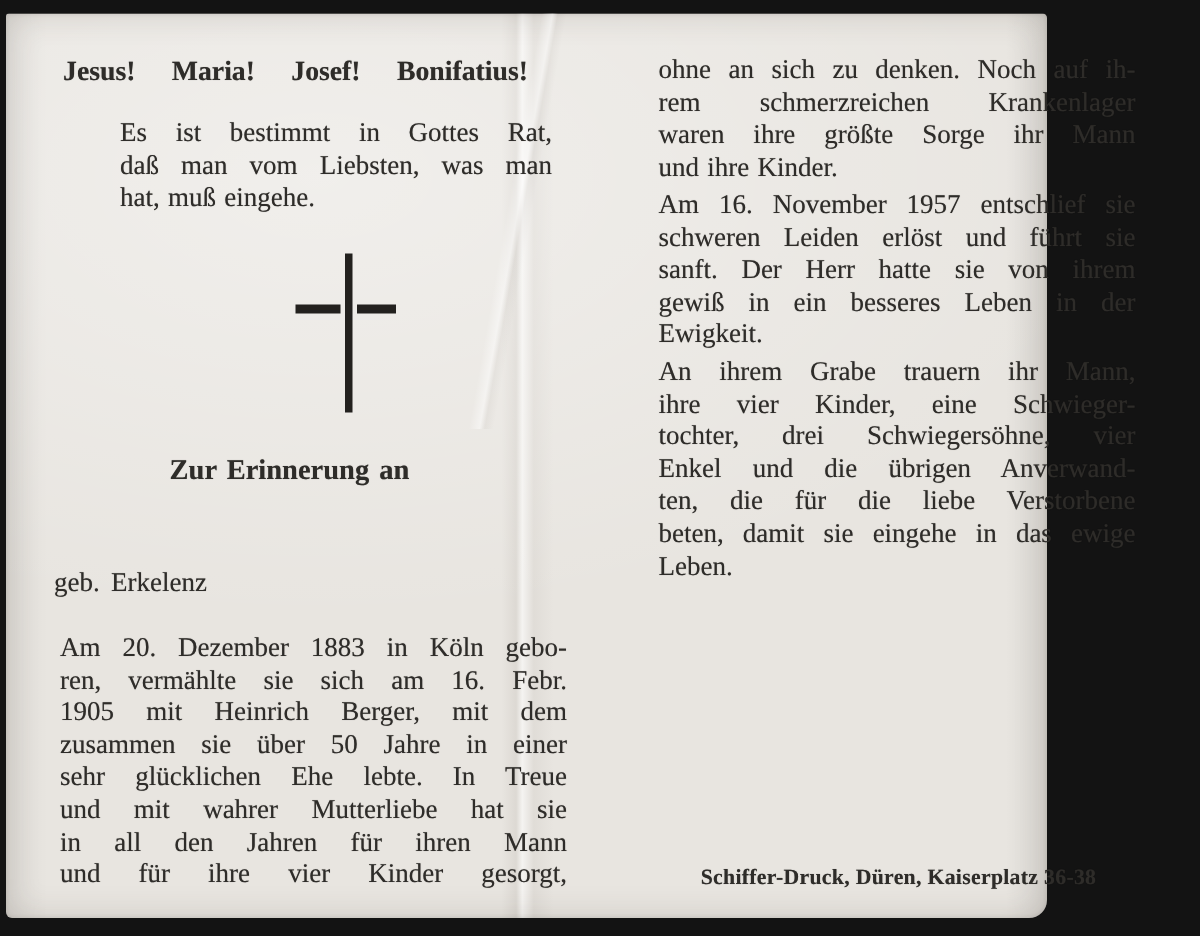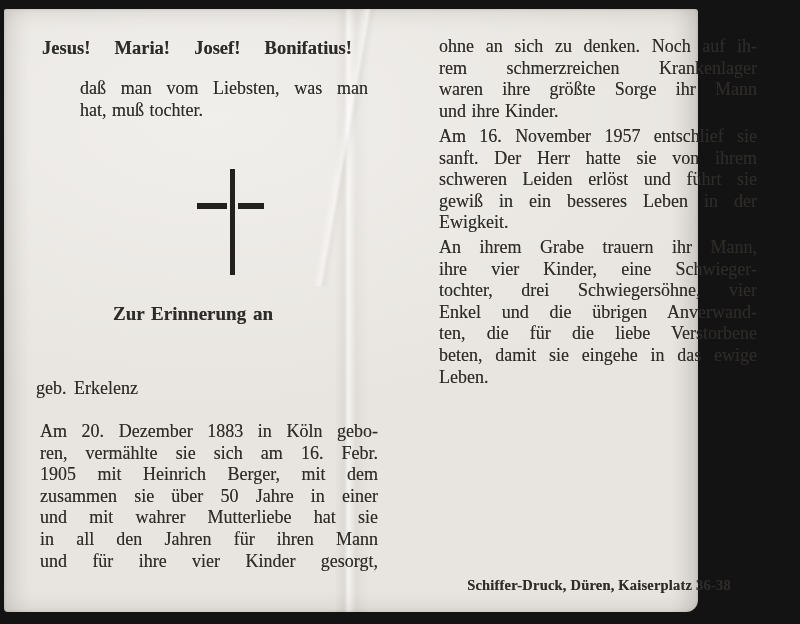--- a/index.html
+++ b/index.html
@@ -71,58 +71,60 @@
 
   <div class="col-left">
     <div class="invocation txt">
         <span class="inv-word">Jesus!</span>
         <span class="inv-word">Maria!</span>
         <span class="inv-word">Josef!</span>
         <span class="inv-word jlast">Bonifatius!</span>
       </div>
 
     <div class="verse txt textblock">
+        <div class="jline">Es ist bestimmt in Gottes Rat,</div>
         <div class="jline">daß man vom Liebsten, was man</div>
-        <div class="jline jlast">hat, muß tochter.</div>
+        <div class="jline jlast">hat, muß eingehe.</div>
       </div>
 
     <div class="cross">
       <div class="bar v"></div>
       <div class="bar hl"></div>
       <div class="bar hr"></div>
     </div>
 
     <div class="memorial txt">Zur Erinnerung an</div>
 
 
     <div class="maiden txt">geb. Erkelenz</div>
 
     <div class="bio txt textblock justify-all">
         <div class="jline">Am 20. Dezember 1883 in Köln gebo-</div>
         <div class="jline">ren, vermählte sie sich am 16. Febr.</div>
         <div class="jline">1905 mit Heinrich Berger, mit dem</div>
         <div class="jline">zusammen sie über 50 Jahre in einer</div>
+        <div class="jline">sehr glücklichen Ehe lebte. In Treue</div>
         <div class="jline">und mit wahrer Mutterliebe hat sie</div>
         <div class="jline">in all den Jahren für ihren Mann</div>
         <div class="jline jlast">und für ihre vier Kinder gesorgt,</div>
       </div>
   </div>
 
   <div class="col-right">
     <div class="rp1 txt textblock">
         <div class="jline">ohne an sich zu denken. Noch auf ih-</div>
         <div class="jline">rem schmerzreichen Krankenlager</div>
         <div class="jline">waren ihre größte Sorge ihr Mann</div>
         <div class="jline jlast">und ihre Kinder.</div>
       </div>
 
     <div class="rp2 txt textblock">
         <div class="jline">Am 16. November 1957 entschlief sie</div>
+        <div class="jline">schweren Leiden erlöst und führt sie</div>
         <div class="jline">sanft. Der Herr hatte sie von ihrem</div>
-        <div class="jline">schweren Leiden erlöst und führt sie</div>
         <div class="jline">gewiß in ein besseres Leben in der</div>
         <div class="jline jlast">Ewigkeit.</div>
       </div>
 
     <div class="rp3 txt textblock">
         <div class="jline">An ihrem Grabe trauern ihr Mann,</div>
         <div class="jline">ihre vier Kinder, eine Schwieger-</div>
         <div class="jline">tochter, drei Schwiegersöhne, vier</div>
         <div class="jline">Enkel und die übrigen Anverwand-</div>
         <div class="jline">ten, die für die liebe Verstorbene</div>

